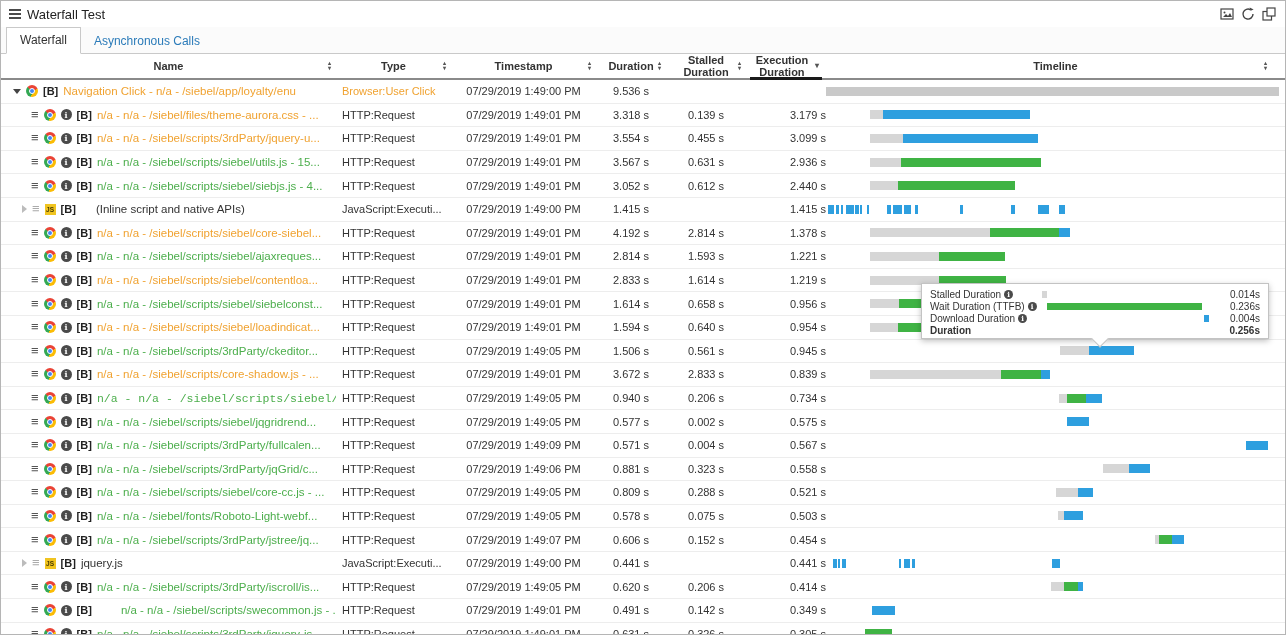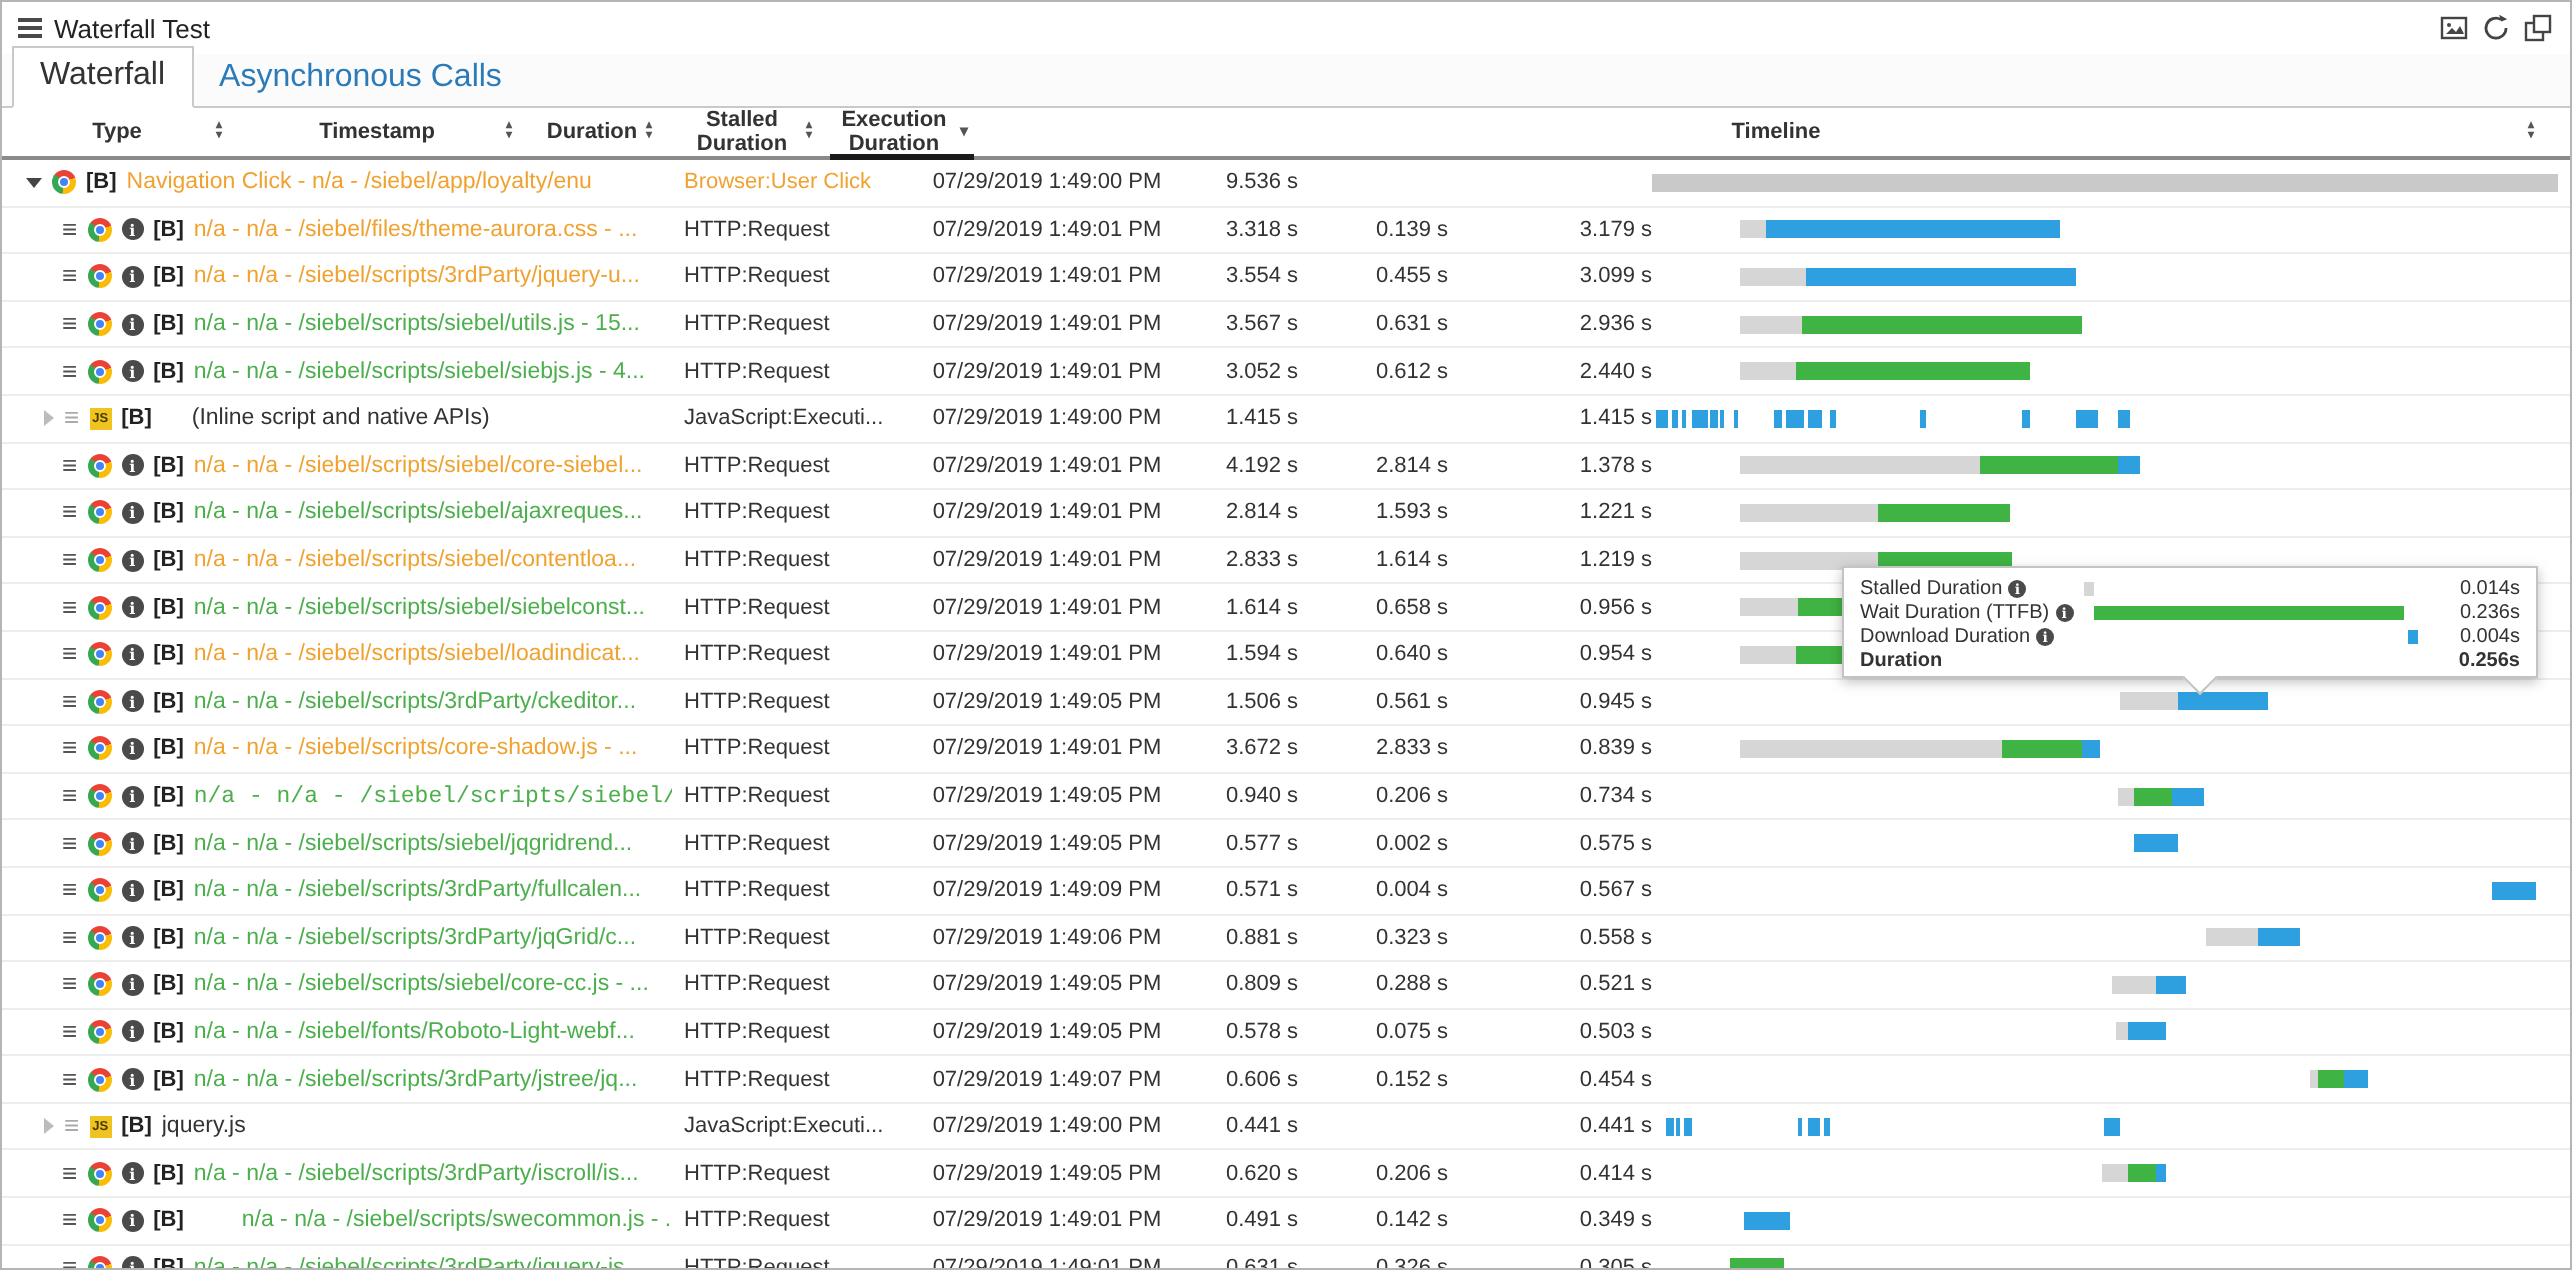--- a/index.html
+++ b/index.html
@@ -9,21 +9,21 @@
   
   .titlebar { height: 26px; display: flex; align-items: center; padding: 0 8px; background: #fff; }
   .title-icon { width: 12px; height: 10px; margin-right: 6px;
     background: linear-gradient(#4a4a4a 0 2px, transparent 2px 4px, #4a4a4a 4px 6px, transparent 6px 8px, #4a4a4a 8px 10px); }
   .title-text { font-size: 13px; color: #222; }
   .titlebar-right { margin-left: auto; display: flex; gap: 5px; align-items: center; }
   .tb-icon { width: 16px; height: 15px; display: inline-flex; align-items: center; justify-content: center; cursor: pointer; }
 
   
   .tabbar { height: 27px; background: #fbfbfb; border-bottom: 1px solid #c9c9c9; display: flex; align-items: flex-end; padding-left: 5px; }
-  .tab { font-size: 16px; padding: 5px 13px 6px; margin-bottom: -1px; cursor: pointer; white-space: nowrap; }
+  .tab { font-size: 12px; padding: 5px 13px 6px; margin-bottom: -1px; cursor: pointer; white-space: nowrap; }
   .tab.active { background: #fff; border: 1px solid #c9c9c9; border-bottom: 1px solid #fff; color: #333; }
   .tab.inactive { color: #2b7bb9; }
 
   
   .thead { display: flex; height: 26px; border-bottom: 2px solid #8a8a8a; background: #fff; }
   .hcell { position: relative; display: flex; align-items: center; justify-content: center; font-weight: bold; font-size: 11px; color: #333; text-align: center; line-height: 1.1; cursor: pointer; }
   .hc0 { width: 335px; } .hc1 { width: 115px; align-items: center; } .hc2 { width: 145px; } .hc3 { width: 70px; }
   .hc4 { width: 80px; } .hc5 { width: 80px; } .hc6 { flex: 1; }
   .hc4 .hlabel, .hc5 .hlabel { max-width: 58px; }
   .sorticon { position: absolute; right: 5px; top: 50%; transform: translateY(-50%); display: flex; flex-direction: column; color: #555; }
@@ -106,20 +106,27 @@
       </span>
     </span>
   </div>
 
   <div class="tabbar">
     <span class="tab active">Waterfall</span>
     <span class="tab inactive">Asynchronous Calls</span>
   </div>
 
   <div class="thead">
+      <div class="hcell hc0">
+        <span class="hlabel">Name</span>
+        <span class="sorticon">
+          <span class="su">▴</span>
+          <span class="sd2">▾</span>
+        </span>
+      </div>
       <div class="hcell hc1">
         <span class="hlabel">Type</span>
         <span class="sorticon">
           <span class="su">▴</span>
           <span class="sd2">▾</span>
         </span>
       </div>
       <div class="hcell hc2">
         <span class="hlabel">Timestamp</span>
         <span class="sorticon">

